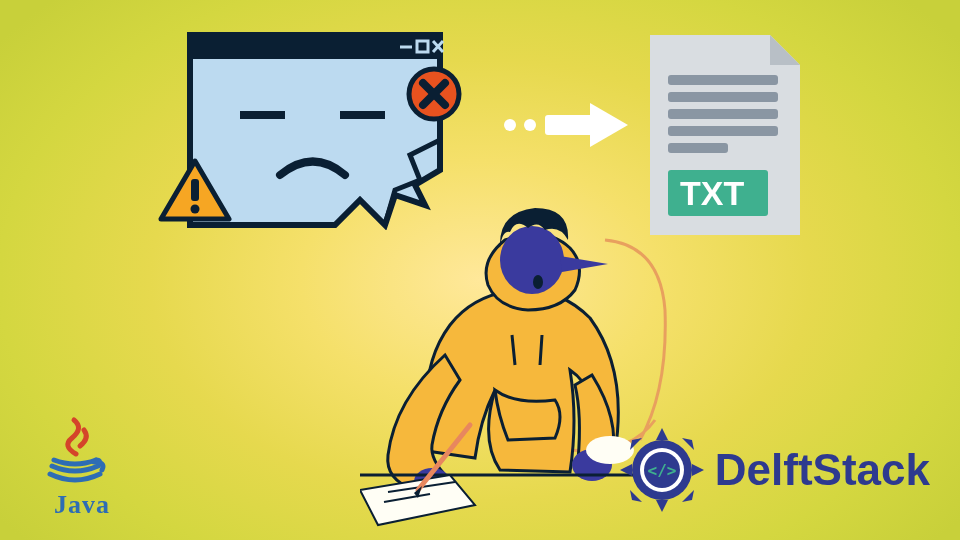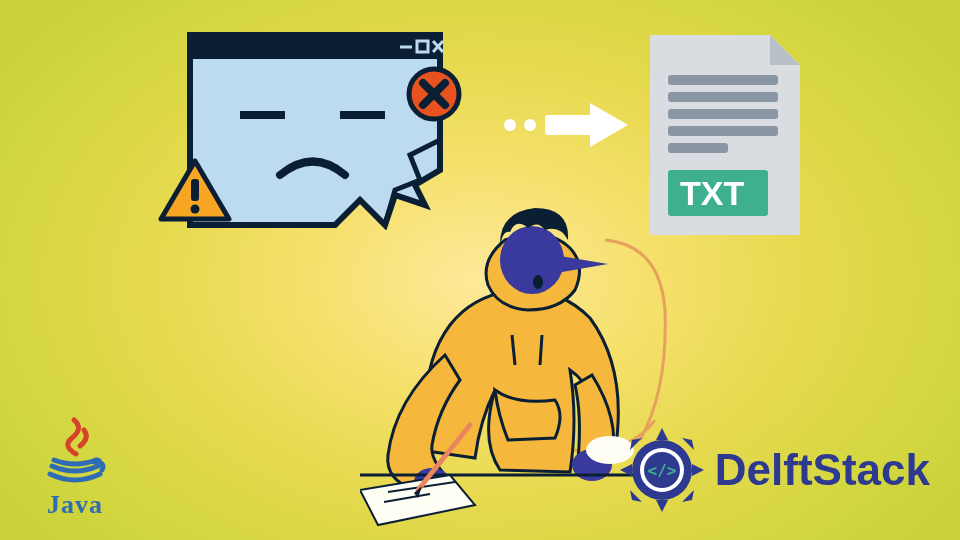--- a/index.html
+++ b/index.html
@@ -45,21 +45,21 @@
 .hood{fill:#f6b83c;stroke:#0a1f33;stroke-width:3}
 .hood-in{fill:none;stroke:#0a1f33;stroke-width:3}
 .pencil{stroke:#e8875e;stroke-width:5;stroke-linecap:round}
 .paper{fill:#fffef5;stroke:#0a1f33;stroke-width:2}
 .paper-ln{stroke:#0a1f33;stroke-width:2}
 .desk{stroke:#0a1f33;stroke-width:3}
 .chair{fill:none;stroke:#e8a05e;stroke-width:3}
 .highlight{fill:#fffef5}
 
 
-.java{left:40px;bottom:20px;text-align:center}
+.java{left:40px;bottom:20px;text-align:right}
 .java-txt{font:bold 26px Georgia,serif;color:#2e6db4;letter-spacing:1px}
 .steam{fill:none;stroke:#d4442a;stroke-width:5;stroke-linecap:round}
 .cup{fill:none;stroke:#2e6db4;stroke-width:5;stroke-linecap:round}
 
 
 .delft{right:30px;bottom:25px;display:flex;align-items:center;gap:8px}
 .delft-txt{font:600 44px Arial;color:#2e3a8f}
 .mandala{width:90px;height:90px}
 .m-o{fill:#2e3a8f}
 .m-i{fill:#fff}

